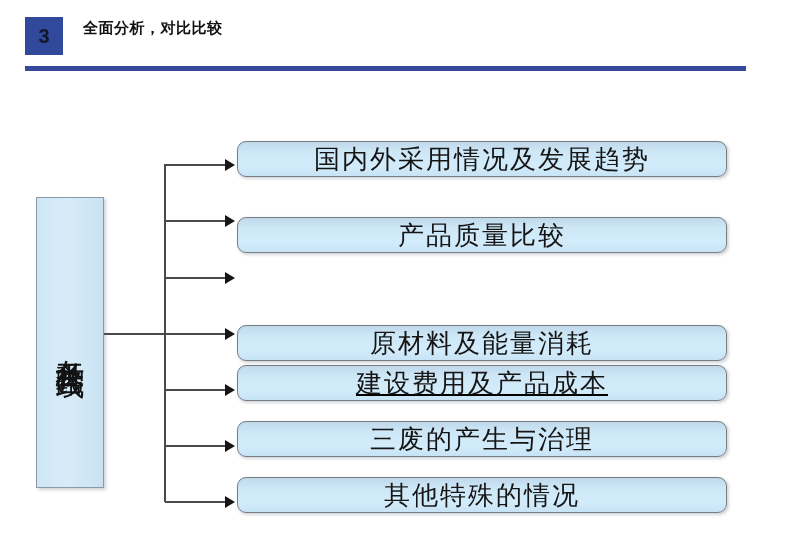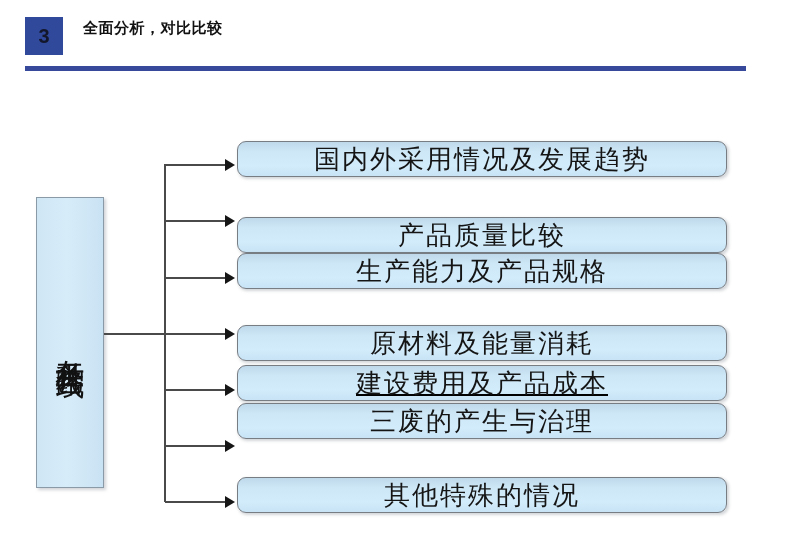--- a/index.html
+++ b/index.html
@@ -187,29 +187,26 @@
 
   <div class="conn branch" style="top:431px;"></div>
   <div class="arrowhead" style="left:225px; top:426px;"></div>
 
   <div class="leaf-node" style="top:71px;">
     <span class="leaf-label">国内外采用情况及发展趋势</span>
   </div>
   <div class="leaf-node" style="top:111px;margin-top:36px;">
     <span class="leaf-label">产品质量比较</span>
   </div>
-  <div class="leaf-node" style="top:183px;">
-    <span class="leaf-label">生产能力及产品规格</span>
-  </div>
   <div class="leaf-node" style="top:255px;">
     <span class="leaf-label">原材料及能量消耗</span>
   </div>
   <div class="leaf-node" style="top:295px;text-decoration:underline;">
     <span class="leaf-label">建设费用及产品成本</span>
   </div>
-  <div class="leaf-node" style="top:333px;">
+  <div class="leaf-node" style="top:351px;">
     <span class="leaf-label">三废的产生与治理</span>
   </div>
   <div class="leaf-node" style="top:407px;justify-content:center;">
     <span class="leaf-label">其他特殊的情况</span>
   </div>
 
 </div>
 
 </body></html>

